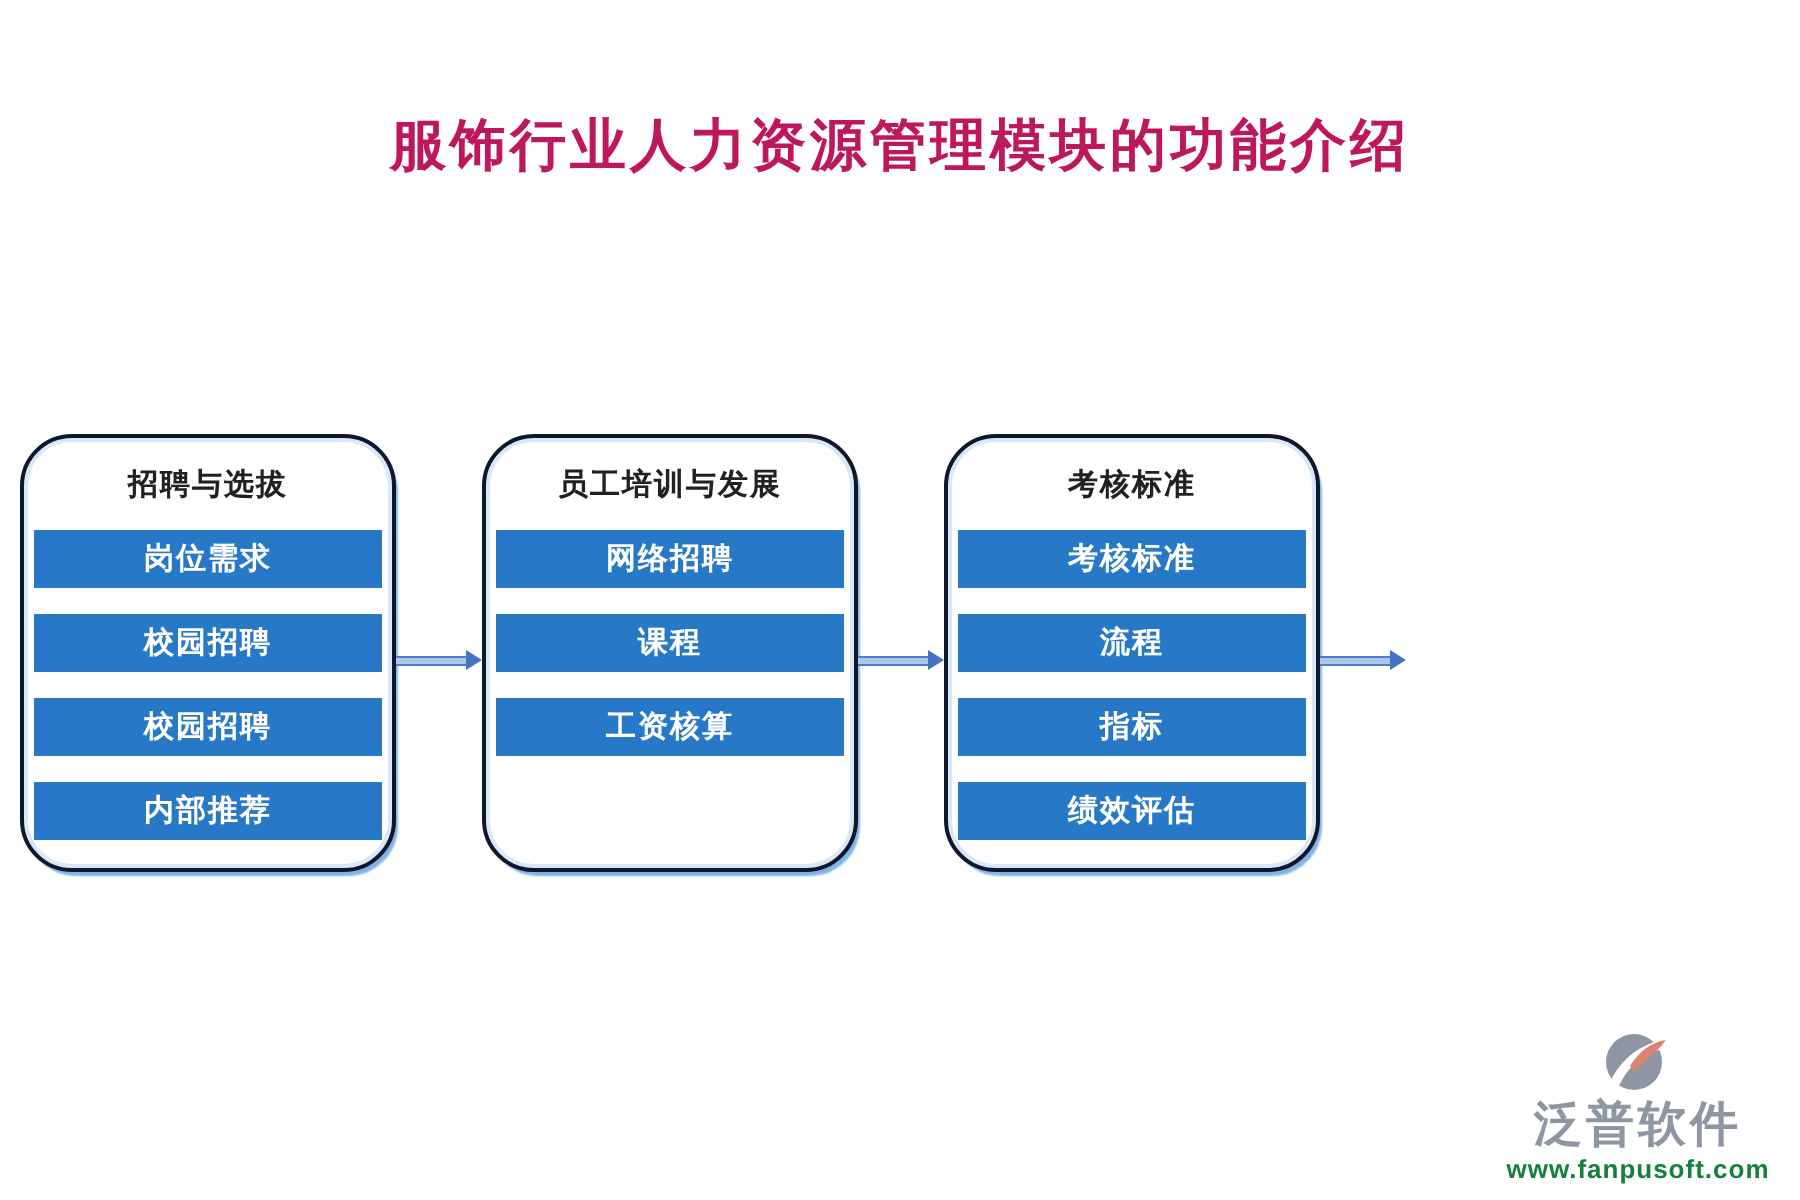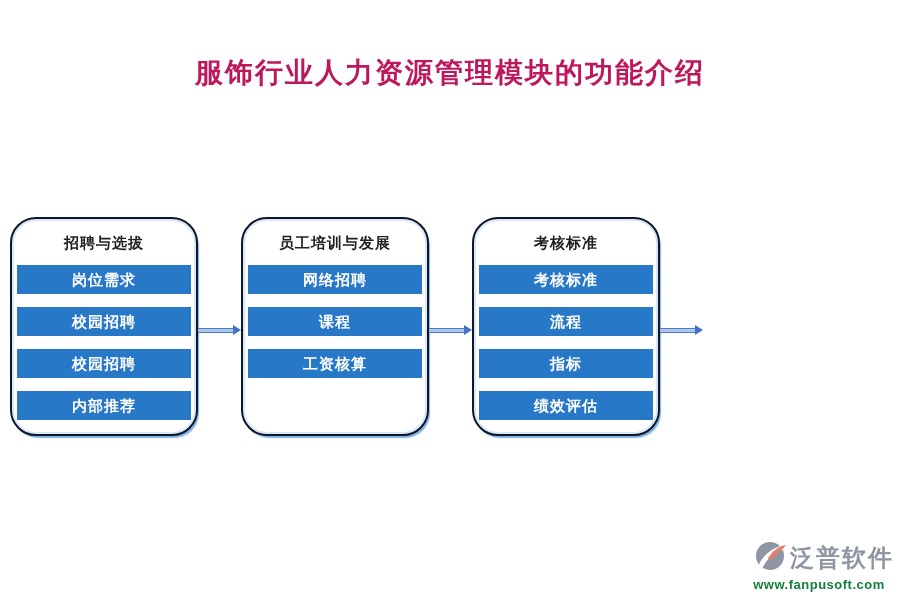--- a/index.html
+++ b/index.html
@@ -82,20 +82,21 @@
   .logo {
     position: absolute;
     right: 6px;
     bottom: 8px;
     width: 150px;
   }
   .logo-row {
     display: flex;
     align-items: center;
     justify-content: flex-end;
+    flex-direction: column;
   }
   .logo-mark { margin-right: 3px; flex: 0 0 auto; }
   .logo-name {
     font-size: 24px;
     font-weight: bold;
     color: #8e96a3;
     letter-spacing: 2px;
     line-height: 1;
     white-space: nowrap;
   }

